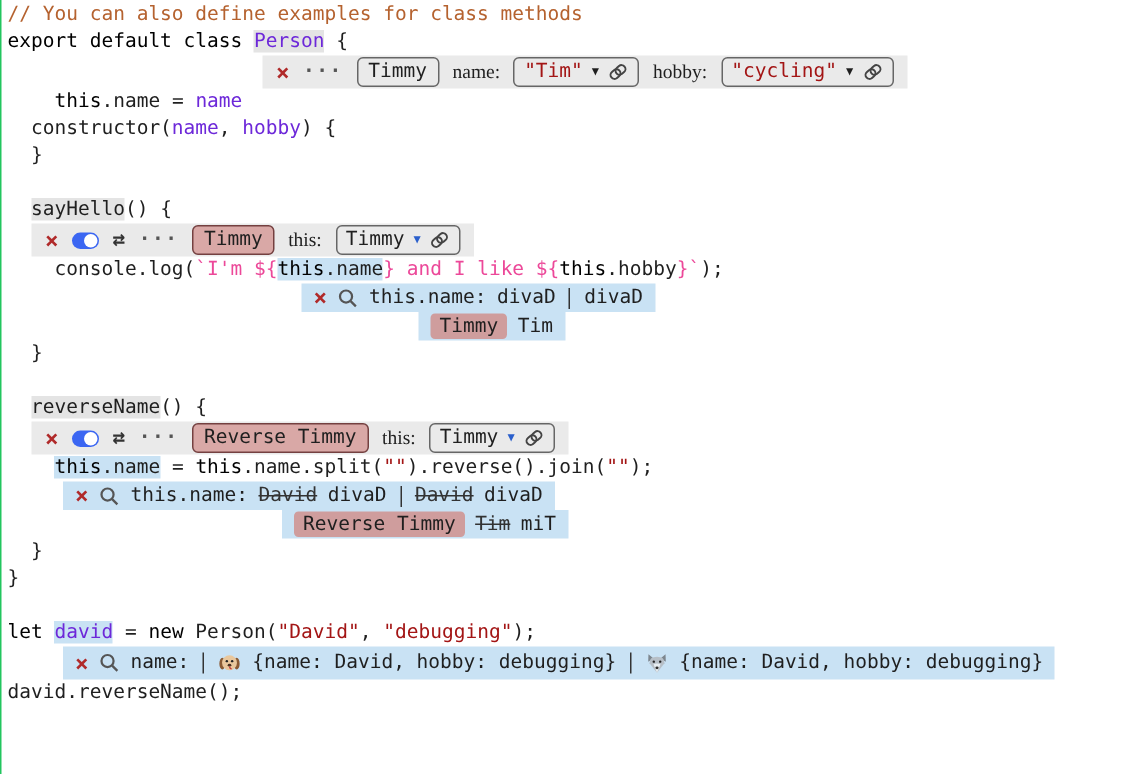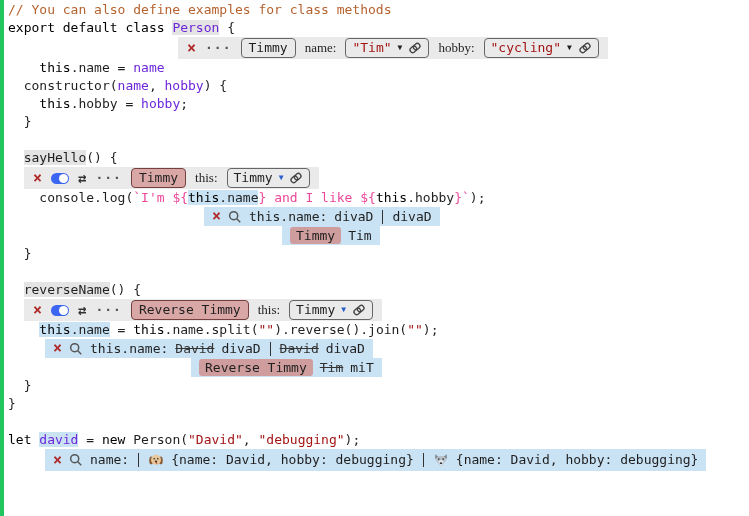--- a/index.html
+++ b/index.html
@@ -1,20 +1,20 @@
 <!DOCTYPE html>
 <html><head>
 <meta charset="utf-8">
 <style>
   * { box-sizing: border-box; }
   html,body { margin:0; padding:0; background:#fff; }
   #app {
     position:relative; width:742px; height:516px; overflow:hidden;
     background:#fff; font-family:"DejaVu Sans Mono","Liberation Mono",monospace;
-    font-size:13px; color:#1f1f1f; border-left:4px solid #22c55e; padding:1px 0 0 4px;
+    font-size:13px; color:#1f1f1f; border-left:1px solid #22c55e; padding:1px 0 0 4px;
   }
   .line { height:18px; line-height:18px; white-space:pre; }
   .comment { color:#b5622f; }
   .kw      { color:#000000; }
   .ident   { color:#6d28d9; }
   .str     { color:#a31515; }
   .tmpl    { color:#ec4899; }
   .plain   { color:#1f1f1f; }
   .hl-blue { background:#c9e2f4; }
   .hl-grey { background:#e4e4e4; }
@@ -102,21 +102,20 @@
               </g>
             </svg>
           </span>
       </span>
     </span>
   </div>
 
   <div>
       <div class="line"><span class="plain">    </span><span class="kw">this</span><span class="plain">.name = </span><span class="ident">name</span></div>
       <div class="line"><span class="plain">  constructor(</span><span class="ident">name</span><span class="plain">, </span><span class="ident">hobby</span><span class="plain">) {</span></div>
-      <div class="line"><span class="plain">    </span><span class="kw">this</span><span class="plain">.hobby = </span><span class="ident">hobby</span><span class="plain">;</span></div>
       <div class="line"><span class="plain">  }</span></div>
       <div class="line">&nbsp;</div>
       <div class="line"><span class="plain">  </span><span class="plain hl-grey">sayHello</span><span class="plain">() {</span></div>
     </div>
 
   <div class="wrow" style="padding-left:16px">
     <span class="widget">
       <span class="icon-x">×</span>
       <span class="toggle"></span>
       <span class="icon-swap">⇄</span>
@@ -266,15 +265,16 @@
             <circle cx="6.6" cy="8" r="0.9" fill="#222"></circle>
             <circle cx="11.4" cy="8" r="0.9" fill="#222"></circle>
             <ellipse cx="9" cy="12.6" rx="1.2" ry="1" fill="#2c2c2c"></ellipse>
           </svg>
         </span>
       <span>{name: David, hobby: debugging}</span>
     </span>
   </div>
 
   <div>
+      <div class="line"><span class="plain">david.reverseName();</span></div>
     </div>
 
 </div>
 
 </body></html>

